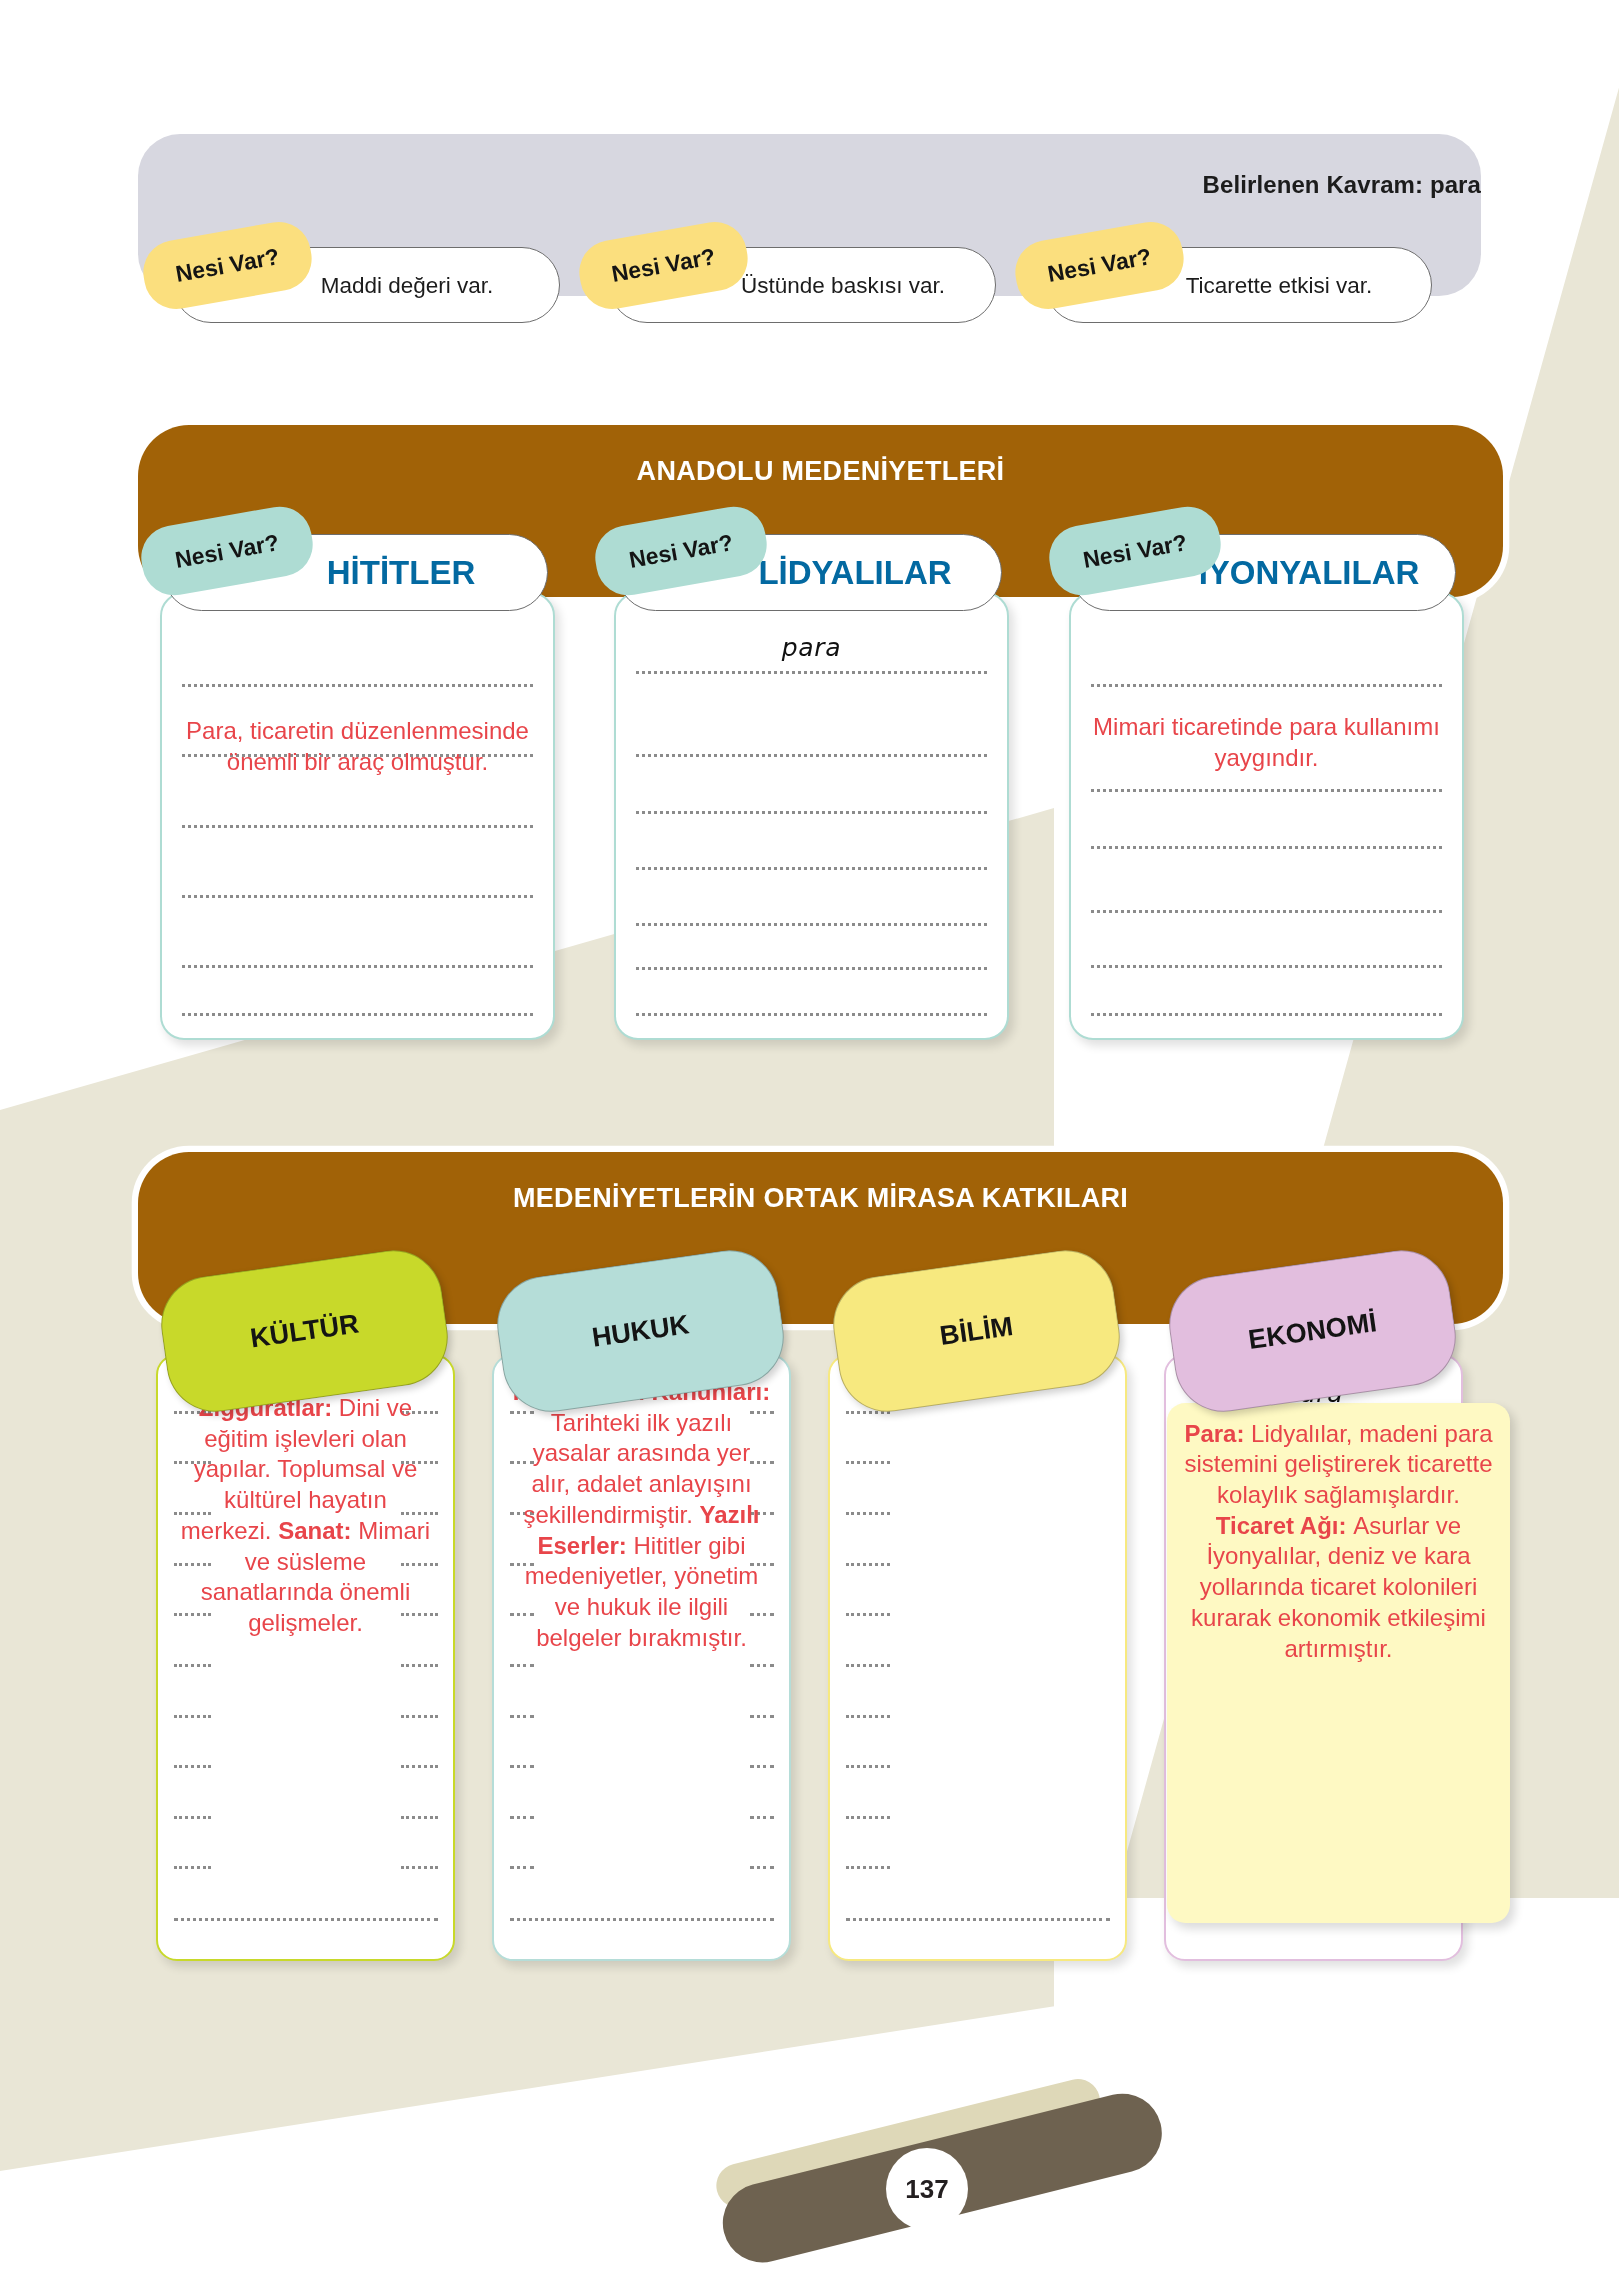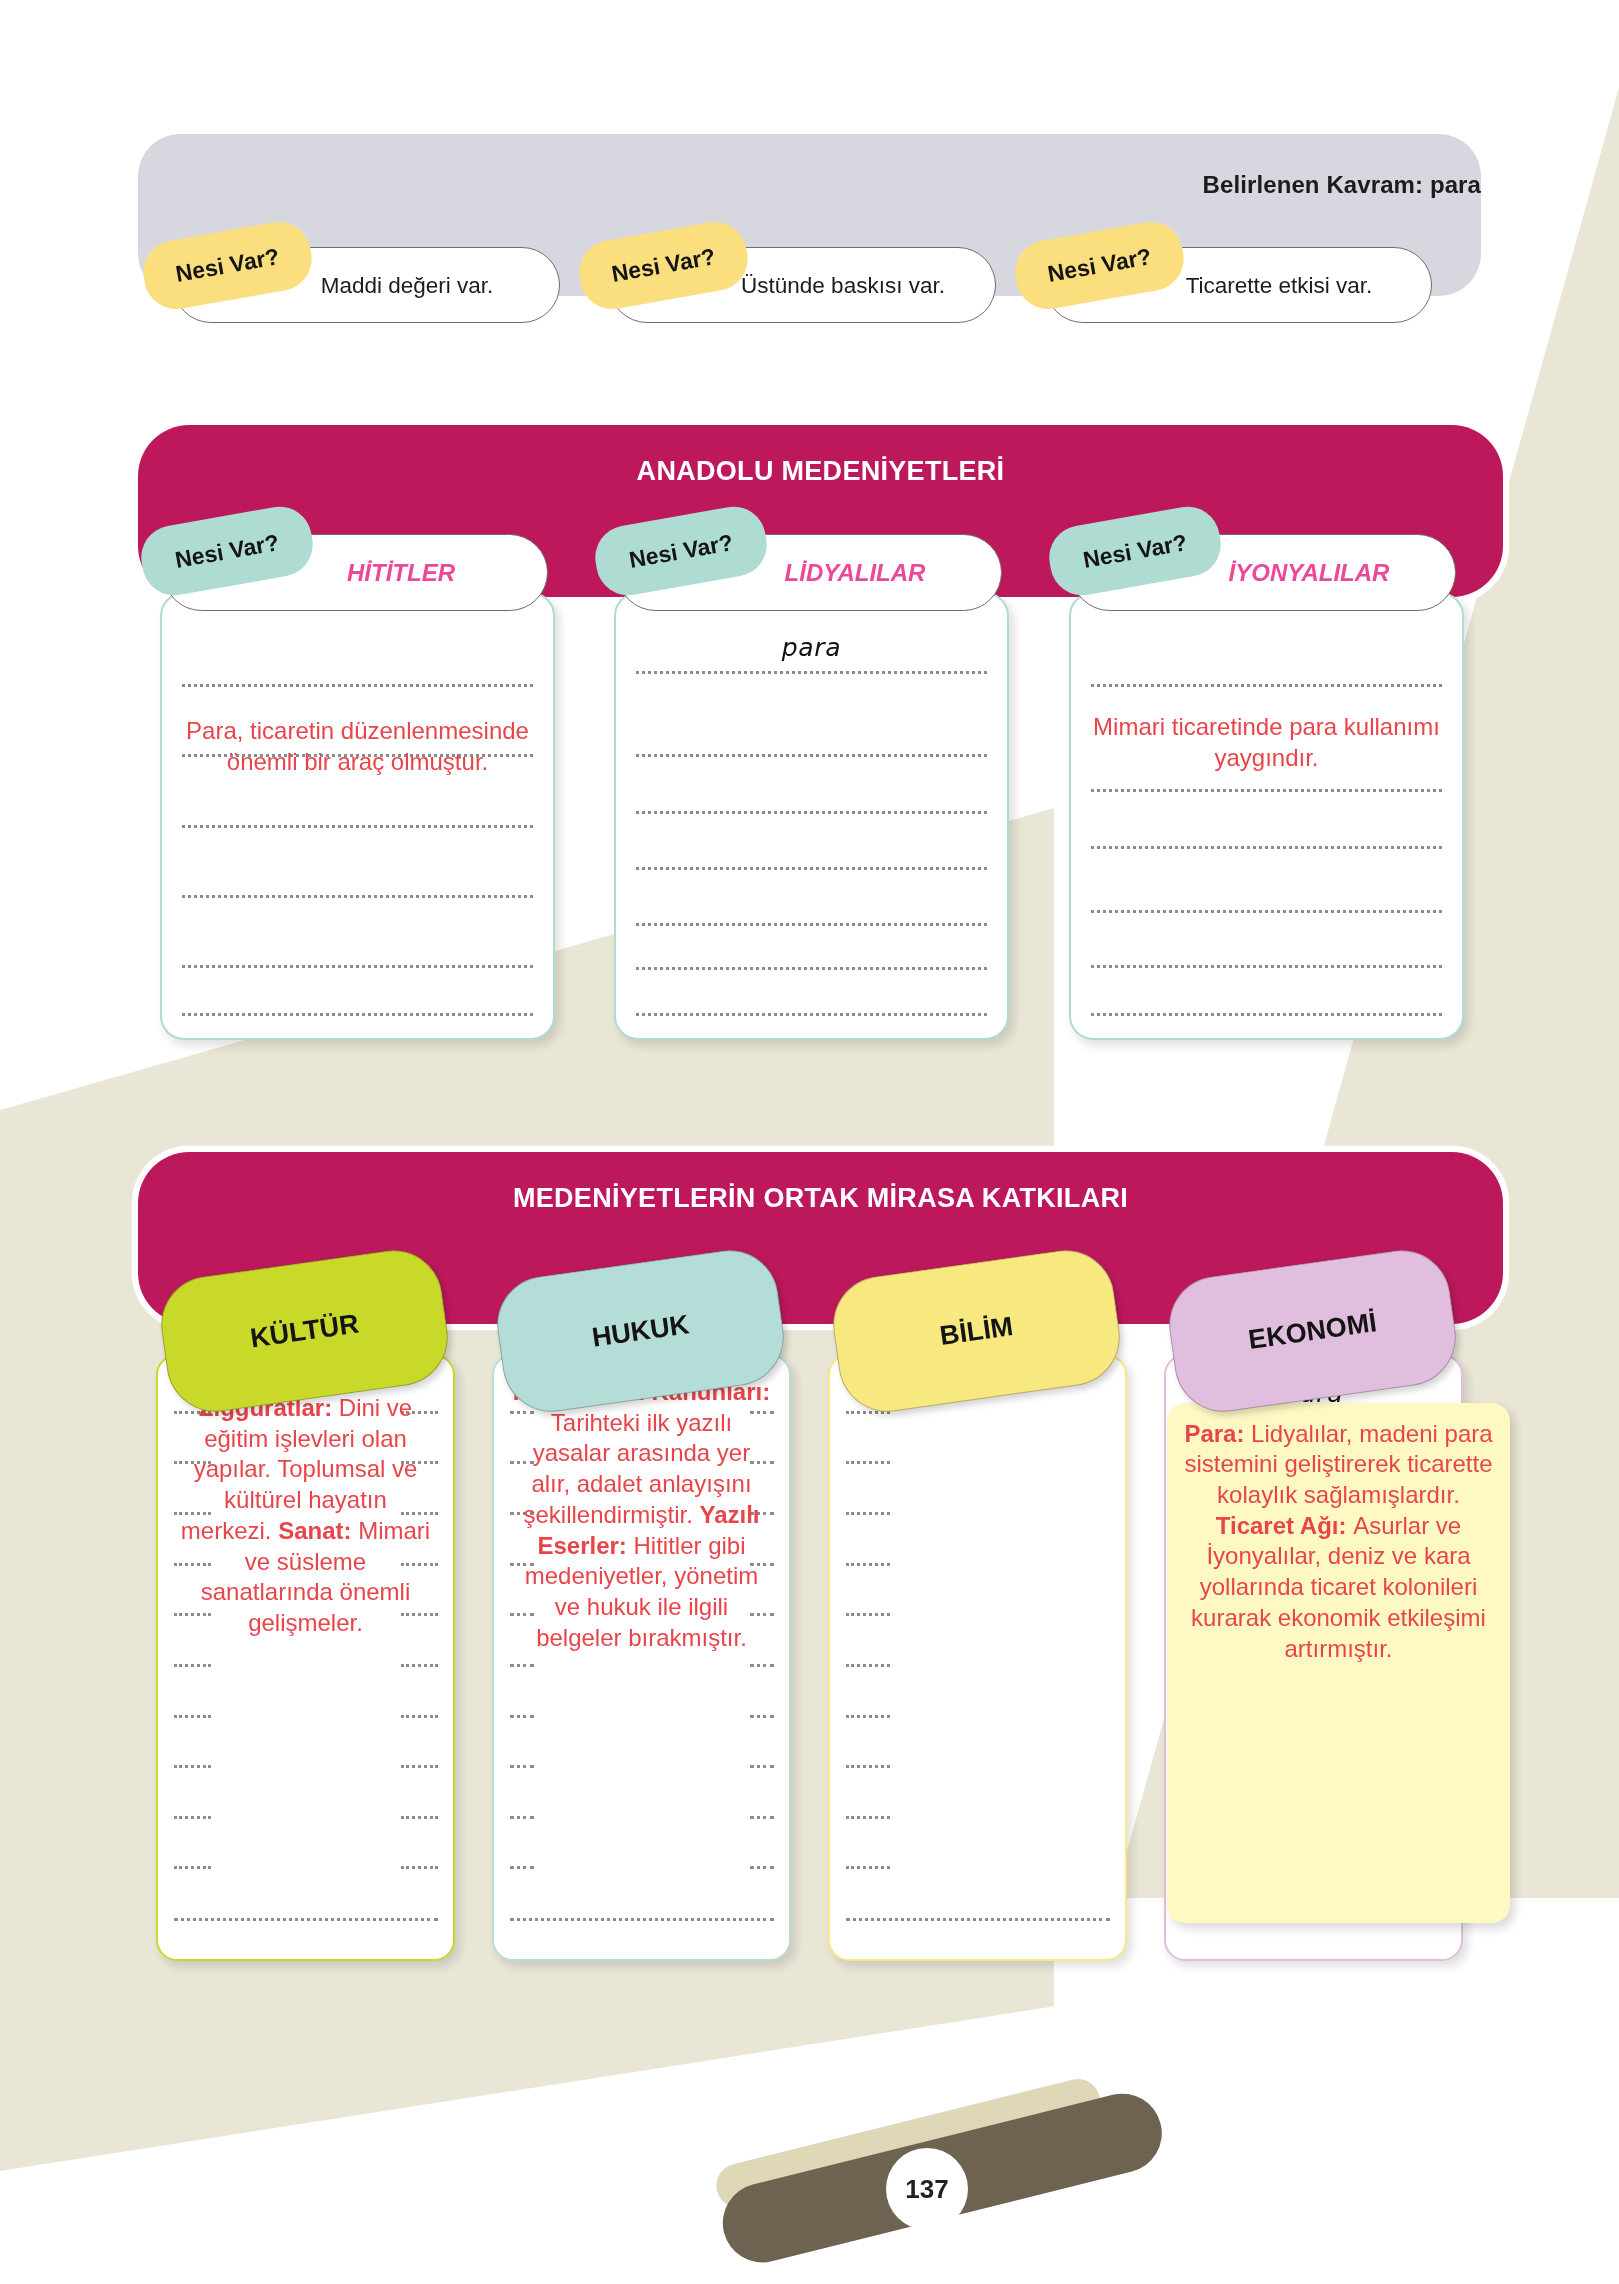--- a/index.html
+++ b/index.html
@@ -69,40 +69,40 @@
     display:flex;align-items:center;justify-content:center;
     font-size:23px;font-weight:bold;color:#141414;
     transform:rotate(-10deg);
     z-index:4;white-space:nowrap;
   }
   .badge.yellow{background:#fbdf7e;}
   .badge.mint{background:#aedcd3;}
 
   
   .dark-head{
-    position:absolute;background:#be185d;border-radius:51px;
+    position:absolute;background:#a16207;border-radius:51px;
     box-shadow:0 0 0 6.3px #ffffff;
   }
   .dark-head .dh-title{
     position:absolute;left:0;right:0;top:31px;text-align:center;
     color:#ffffff;font-weight:bold;font-size:27px;letter-spacing:0.3px;
   }
 
   
   .civ-card{
     position:absolute;width:391px;background:#ffffff;
     border:2.8px solid #aedcd3;border-radius:24px;
     box-shadow:4.2px 5.6px 9.8px rgba(0,0,0,.12);
   }
   .civ-title-pill{
     position:absolute;height:77px;background:#ffffff;
     border:1.4px solid #6d6d6d;border-radius:41px;
     display:flex;align-items:center;justify-content:center;
-    font-size:24px;font-weight:bold;color:#ec4899;
-    padding-left:91px;box-sizing:border-box;z-index:3;font-style:italic;
+    font-size:33px;font-weight:bold;color:#0369a1;
+    padding-left:91px;box-sizing:border-box;z-index:3;
   }
   .lines{position:absolute;left:0;right:0;top:0;bottom:0;}
   .dline{
     position:absolute;height:0;border-top:3.5px dotted #8b8b8b;
   }
   .hand{
     position:absolute;left:0;right:0;text-align:center;
     color:#e8454a;font-size:24px;line-height:1.28;
     z-index:2;padding:0 18.3px;box-sizing:border-box;
   }

